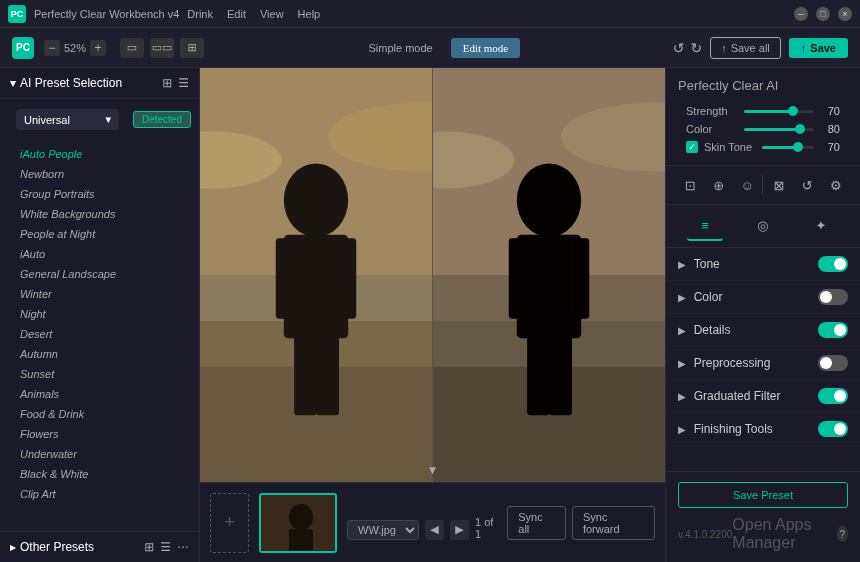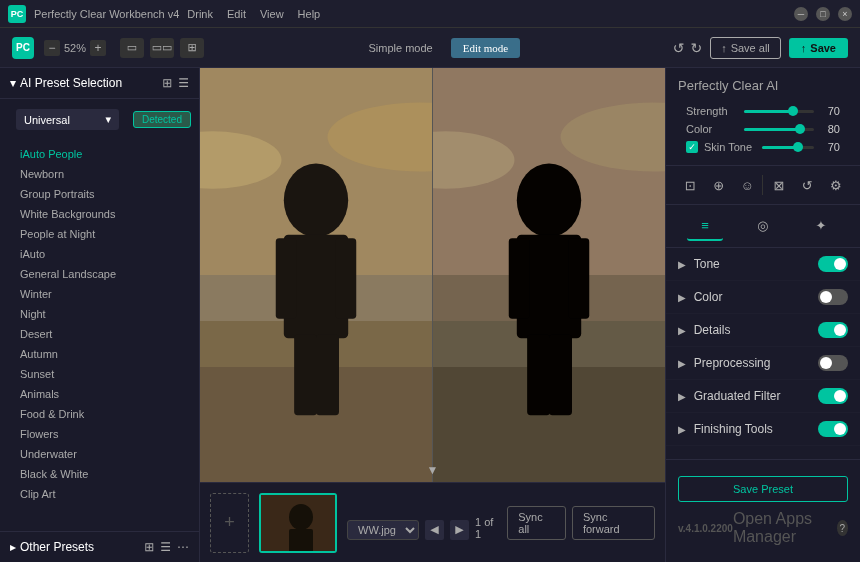--- a/index.html
+++ b/index.html
@@ -40,21 +40,21 @@
     
     .sidebar { width: 200px; background: #1a1a2a; border-right: 1px solid #2a2a3e; display: flex; flex-direction: column; }
     .sidebar-header { padding: 8px 10px; display: flex; align-items: center; justify-content: space-between; border-bottom: 1px solid #2a2a3e; }
     .sidebar-title { color: #fff; font-size: 12px; font-weight: 500; display: flex; align-items: center; gap: 4px; }
     .sidebar-icons { display: flex; gap: 6px; color: #aaa; font-size: 12px; }
     .preset-search { padding: 4px 8px; background: #2a2a3e; border-radius: 3px; color: #fff; font-size: 11px; margin: 6px 8px; display: flex; align-items: center; justify-content: space-between; }
     .detected-btn { background: #2a5a4a; color: #00c4a0; border-radius: 3px; padding: 2px 8px; font-size: 10px; cursor: pointer; border: 1px solid #00c4a0; }
     .preset-list { flex: 1; overflow-y: auto; padding: 4px 0; }
     .preset-item { padding: 4px 14px; cursor: pointer; color: #aaa; font-size: 11px; }
     .preset-item.active { color: #00c4a0; }
-    .preset-item.subitem { padding-left: 20px; }
+    .preset-item.subitem { padding-left: 20px; font-style: italic; }
     .other-presets { padding: 8px 10px; border-top: 1px solid #2a2a3e; display: flex; align-items: center; justify-content: space-between; }
     .other-presets-title { color: #fff; font-size: 12px; display: flex; align-items: center; gap: 4px; }
     .other-presets-icons { display: flex; gap: 6px; color: #aaa; }
 
     
     .canvas-area { flex: 1; background: #111; display: flex; flex-direction: column; position: relative; }
     .canvas-main { flex: 1; display: flex; position: relative; overflow: hidden; }
     .canvas-img { flex: 1; background: #2a2a2a; position: relative; overflow: hidden; }
     .img-placeholder { width: 100%; height: 100%; background: linear-gradient(135deg, #3a3020 0%, #4a3a28 30%, #5a4a30 60%, #6a5a38 100%); display: flex; align-items: center; justify-content: center; position: relative; }
     .img-placeholder-right { background: linear-gradient(135deg, #282820 0%, #3a3020 30%, #4a3a28 60%, #5a4828 100%); filter: sepia(0.3) contrast(1.1); }
@@ -100,24 +100,24 @@
     .adj-list { flex: 1; overflow-y: auto; }
     .adj-row { display: flex; align-items: center; padding: 8px 12px; border-bottom: 1px solid #1e1e2e; cursor: pointer; }
     .adj-arrow { color: #aaa; font-size: 10px; margin-right: 8px; }
     .adj-label { flex: 1; color: #ccc; font-size: 12px; font-weight: 500; }
     .toggle { width: 30px; height: 16px; border-radius: 8px; background: #00c4a0; position: relative; cursor: pointer; }
     .toggle.off { background: #555; }
     .toggle-knob { width: 12px; height: 12px; background: white; border-radius: 50%; position: absolute; top: 2px; right: 2px; transition: all 0.2s; }
     .toggle.off .toggle-knob { right: auto; left: 2px; }
 
     
-    .panel-bottom { padding: 16px 12px; border-top: 1px solid #2a2a3e; }
+    .panel-bottom { padding: 10px 12px; border-top: 1px solid #2a2a3e; }
     .save-preset-btn { width: 100%; padding: 6px; background: transparent; border: 1px solid #00c4a0; border-radius: 3px; color: #00c4a0; font-size: 11px; cursor: pointer; text-align: center; margin-bottom: 8px; }
     .version-row { display: flex; align-items: center; justify-content: space-between; }
-    .version-text { color: #555; font-size: 10px; font-weight: bold; }
+    .version-text { color: #555; font-size: 10px; }
     .help-btn { width: 16px; height: 16px; background: #333; border-radius: 50%; display: flex; align-items: center; justify-content: center; color: #aaa; font-size: 10px; cursor: pointer; }
     .open-apps { color: #555; font-size: 16px; cursor: pointer; }
 
     ::-webkit-scrollbar { width: 4px; }
     ::-webkit-scrollbar-track { background: #1a1a2a; }
     ::-webkit-scrollbar-thumb { background: #3a3a4a; border-radius: 2px; }
   </style>
 </head>
 <body>
 

